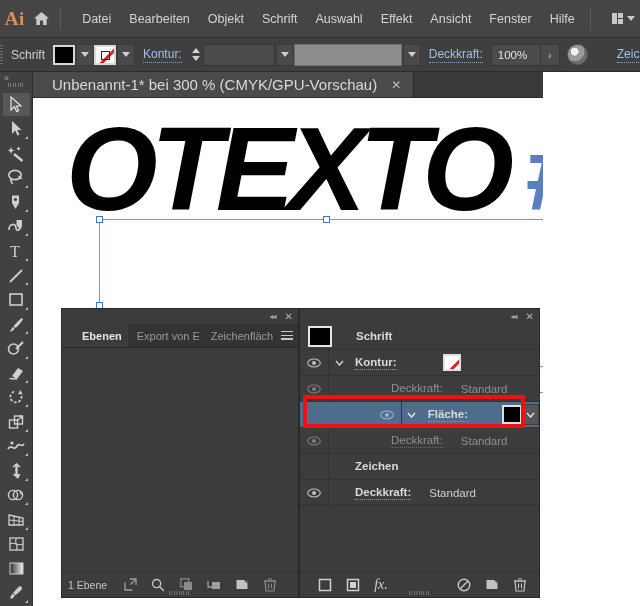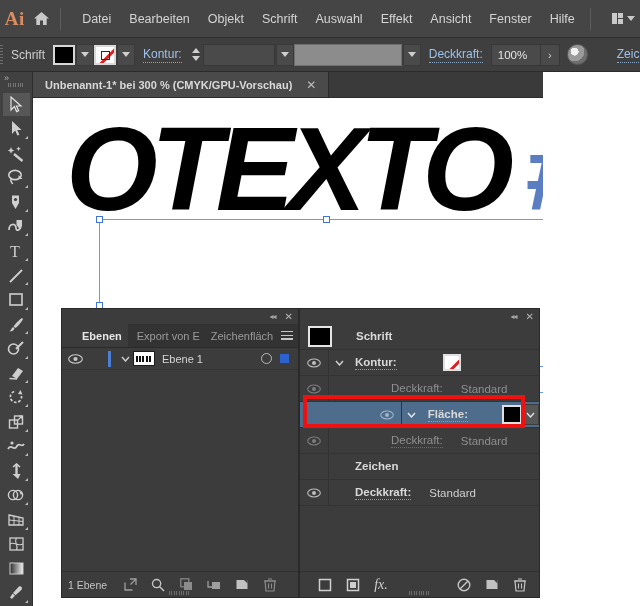--- a/index.html
+++ b/index.html
@@ -162,21 +162,21 @@
   
   .tabstrip {
     position: absolute; left: 33px; top: 72px; right: 0; height: 26px;
     background: #3a3a3a; border-bottom: 1px solid #2b2b2b;
     display: flex; align-items: stretch;
   }
   .doc-tab {
     background: #4a4a4a; display: flex; align-items: center;
     padding: 0 12px; gap: 14px; border-right: 1px solid #2b2b2b;
   }
-  .doc-tab-title { color: #d9d9d9; font-size: 11px; font-weight: bold; white-space: nowrap; }
+  .doc-tab-title { color: #d9d9d9; font-size: 15px; font-weight: normal; white-space: nowrap; margin-left: 7px; }
   .doc-tab-close { color: #bdbdbd; font-size: 12px; line-height: 1; }
 
   
   .canvas {
     position: absolute; left: 33px; top: 98px; right: 0; bottom: 0;
     background: #ffffff; overflow: hidden;
   }
   .artwork {
     position: absolute; left: 33px; top: 40px;
     width: 460px; height: 172px;
@@ -627,41 +627,20 @@
         <div class="ptab active">Ebenen</div>
         <div class="ptab">Export von E</div>
         <div class="ptab">Zeichenfläch</div>
         <div class="ptab-filler"></div>
         <div class="panel-menu">
             <span class="hamb"></span>
           </div>
       </div>
       <div class="panel-body">
 
-        <div class="layer-row">
-          <span class="eye-cell">
-            <svg width="15" height="10" viewBox="0 0 15 10">
-              <ellipse cx="7.5" cy="5" rx="6.8" ry="4.2" fill="none" stroke="#c9c9c9" stroke-width="1.1"></ellipse>
-              <circle cx="7.5" cy="5" r="2.1" fill="#c9c9c9"></circle>
-            </svg>
-          </span>
-          <span class="lock-cell"></span>
-          <span class="col-bar"></span>
-          <span class="twisty">
-            <svg width="9" height="6" viewBox="0 0 9 6">
-                <path d="M1 1 L4.5 5 L8 1" stroke="#cfcfcf" stroke-width="1.4" fill="none"></path>
-              </svg>
-          </span>
-          <span class="thumb">
-              <span class="thumb-marks"></span>
-            </span>
-          <span class="layer-name">Ebene 1</span>
-          <span class="target-ring"></span>
-          <span class="sel-square"></span>
-        </div>
 
 
       </div>
       <div class="panel-footer">
         <span class="footer-label">1 Ebene</span>
         <span class="fbtn">
           <svg width="13" height="13" viewBox="0 0 13 13">
             <path d="M1 4.5 L1 12 L8.5 12" stroke="#9e9e9e" stroke-width="1.3" fill="none"></path>
             <path d="M6 1 L12 1 L12 7" stroke="#9e9e9e" stroke-width="1.3" fill="none"></path>
             <path d="M6.5 6.5 L12 1" stroke="#9e9e9e" stroke-width="1.3"></path>

